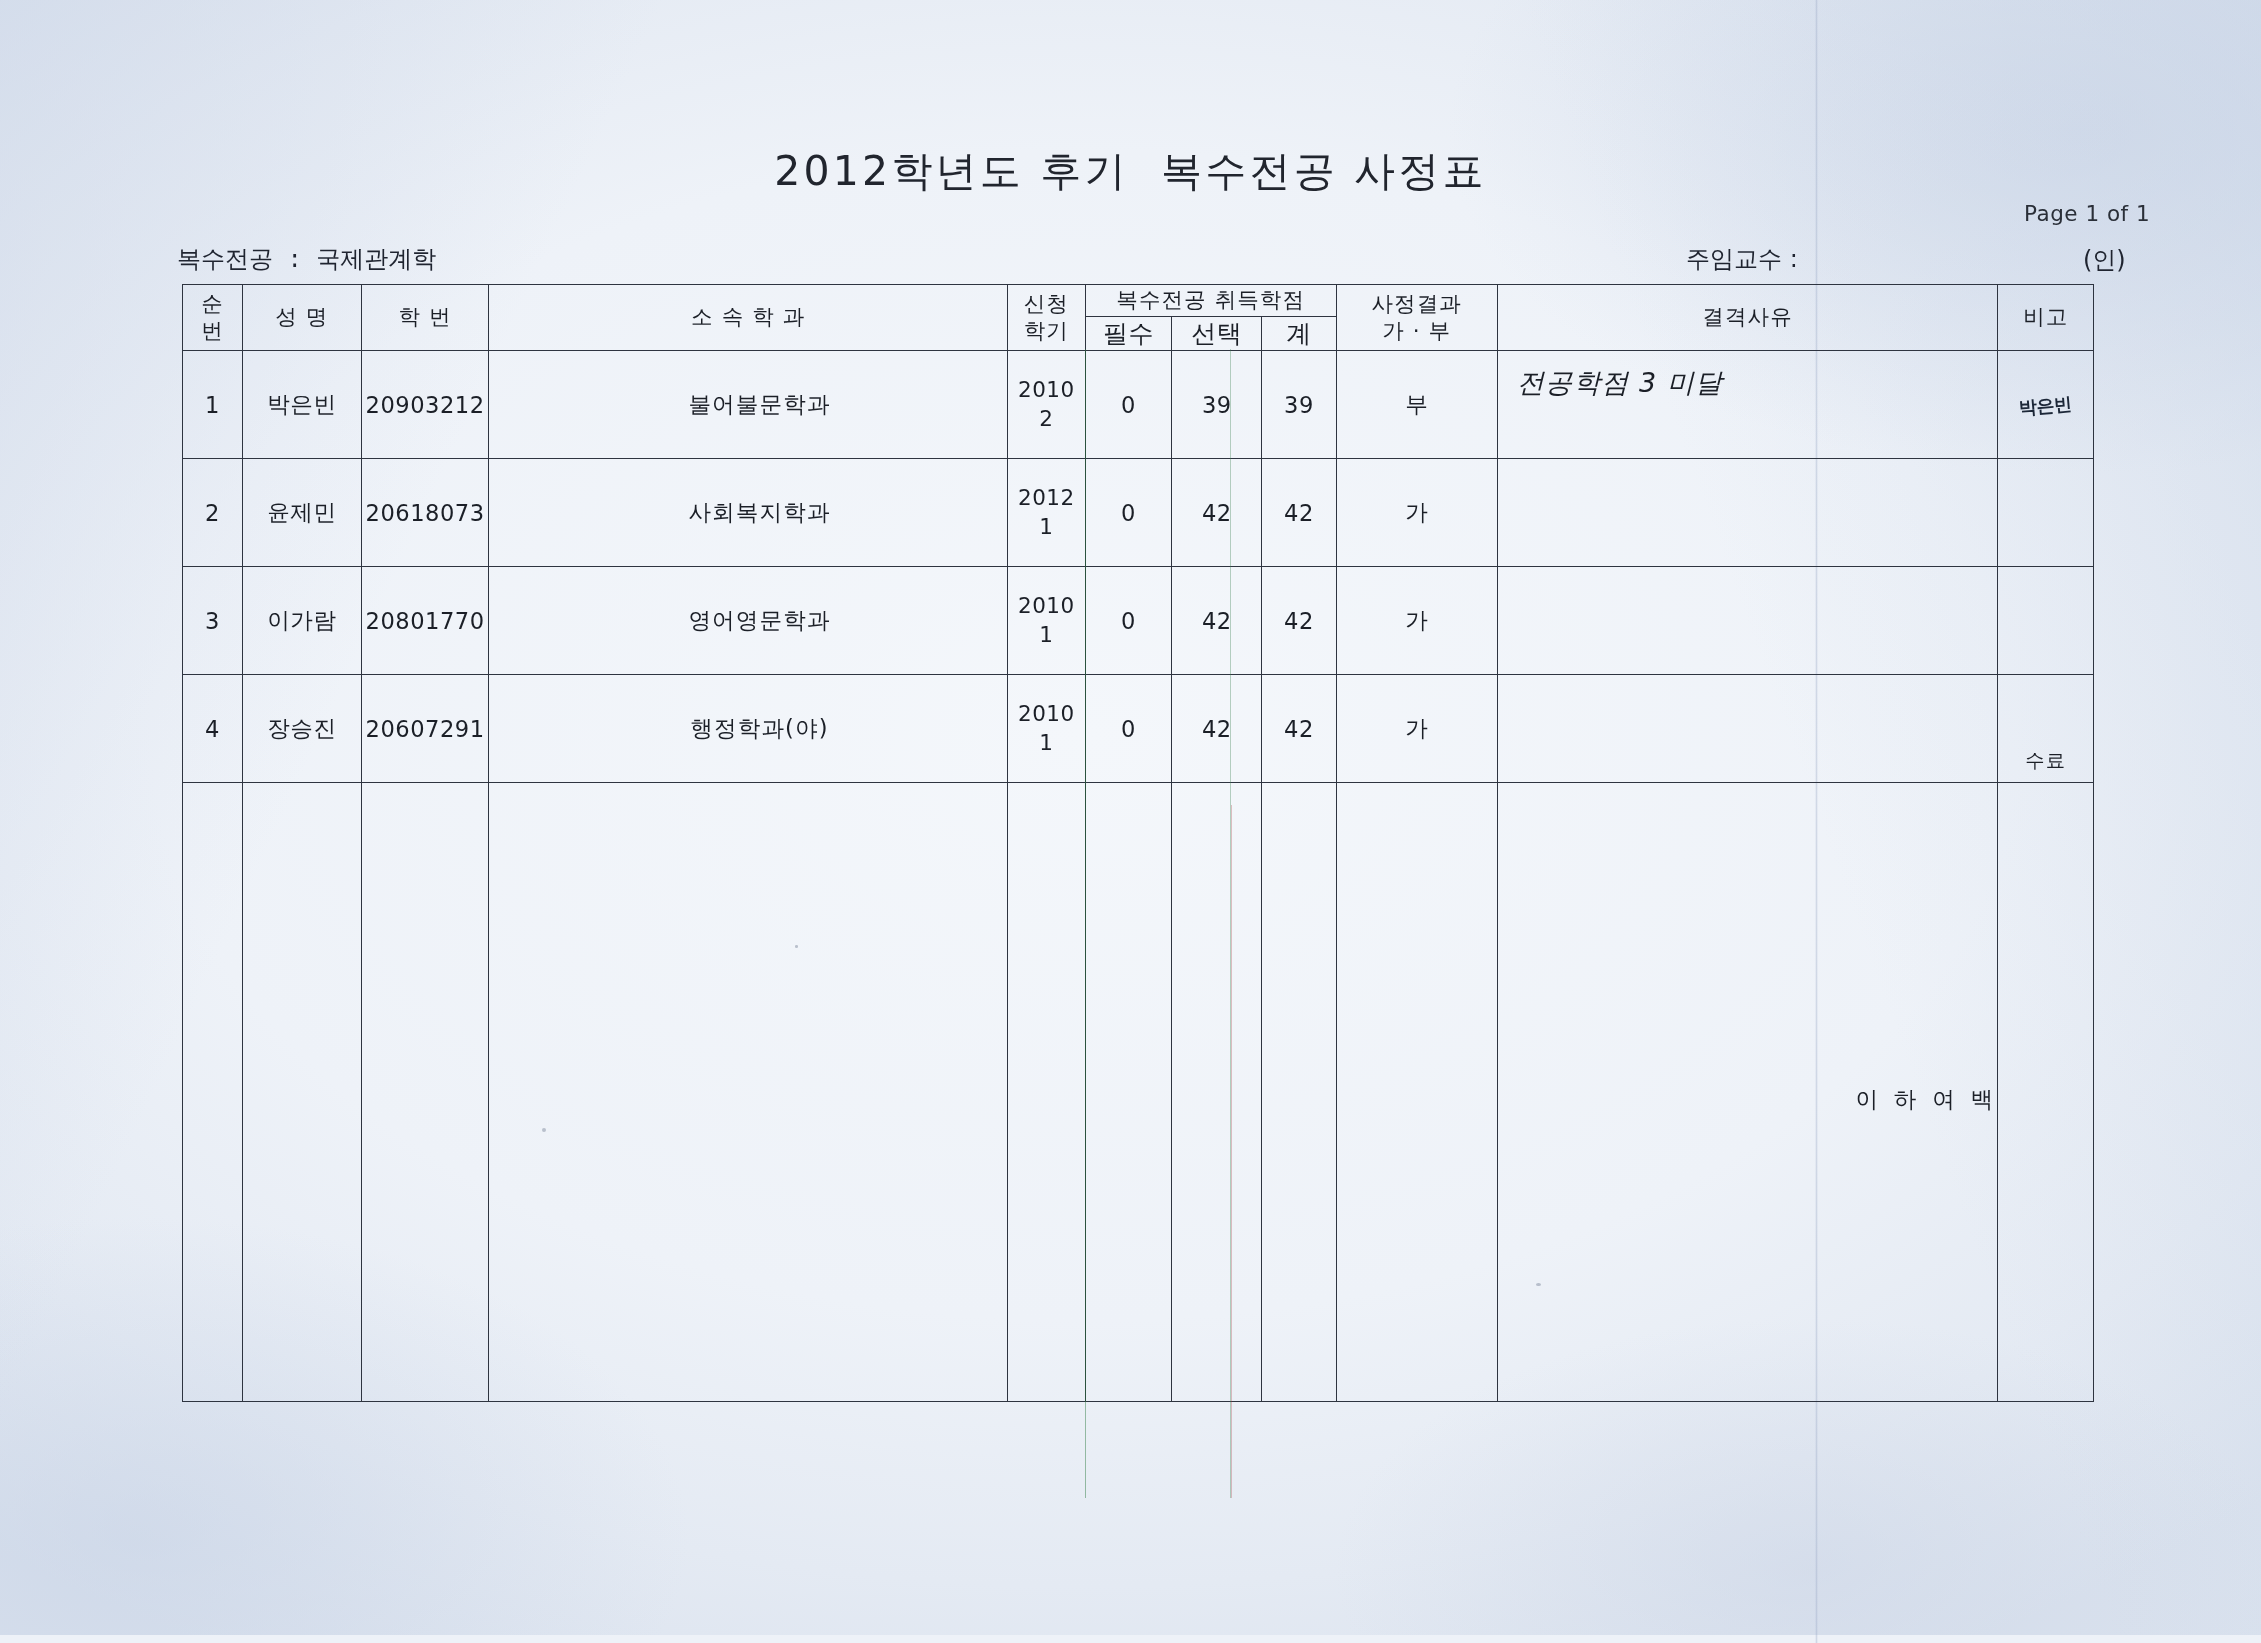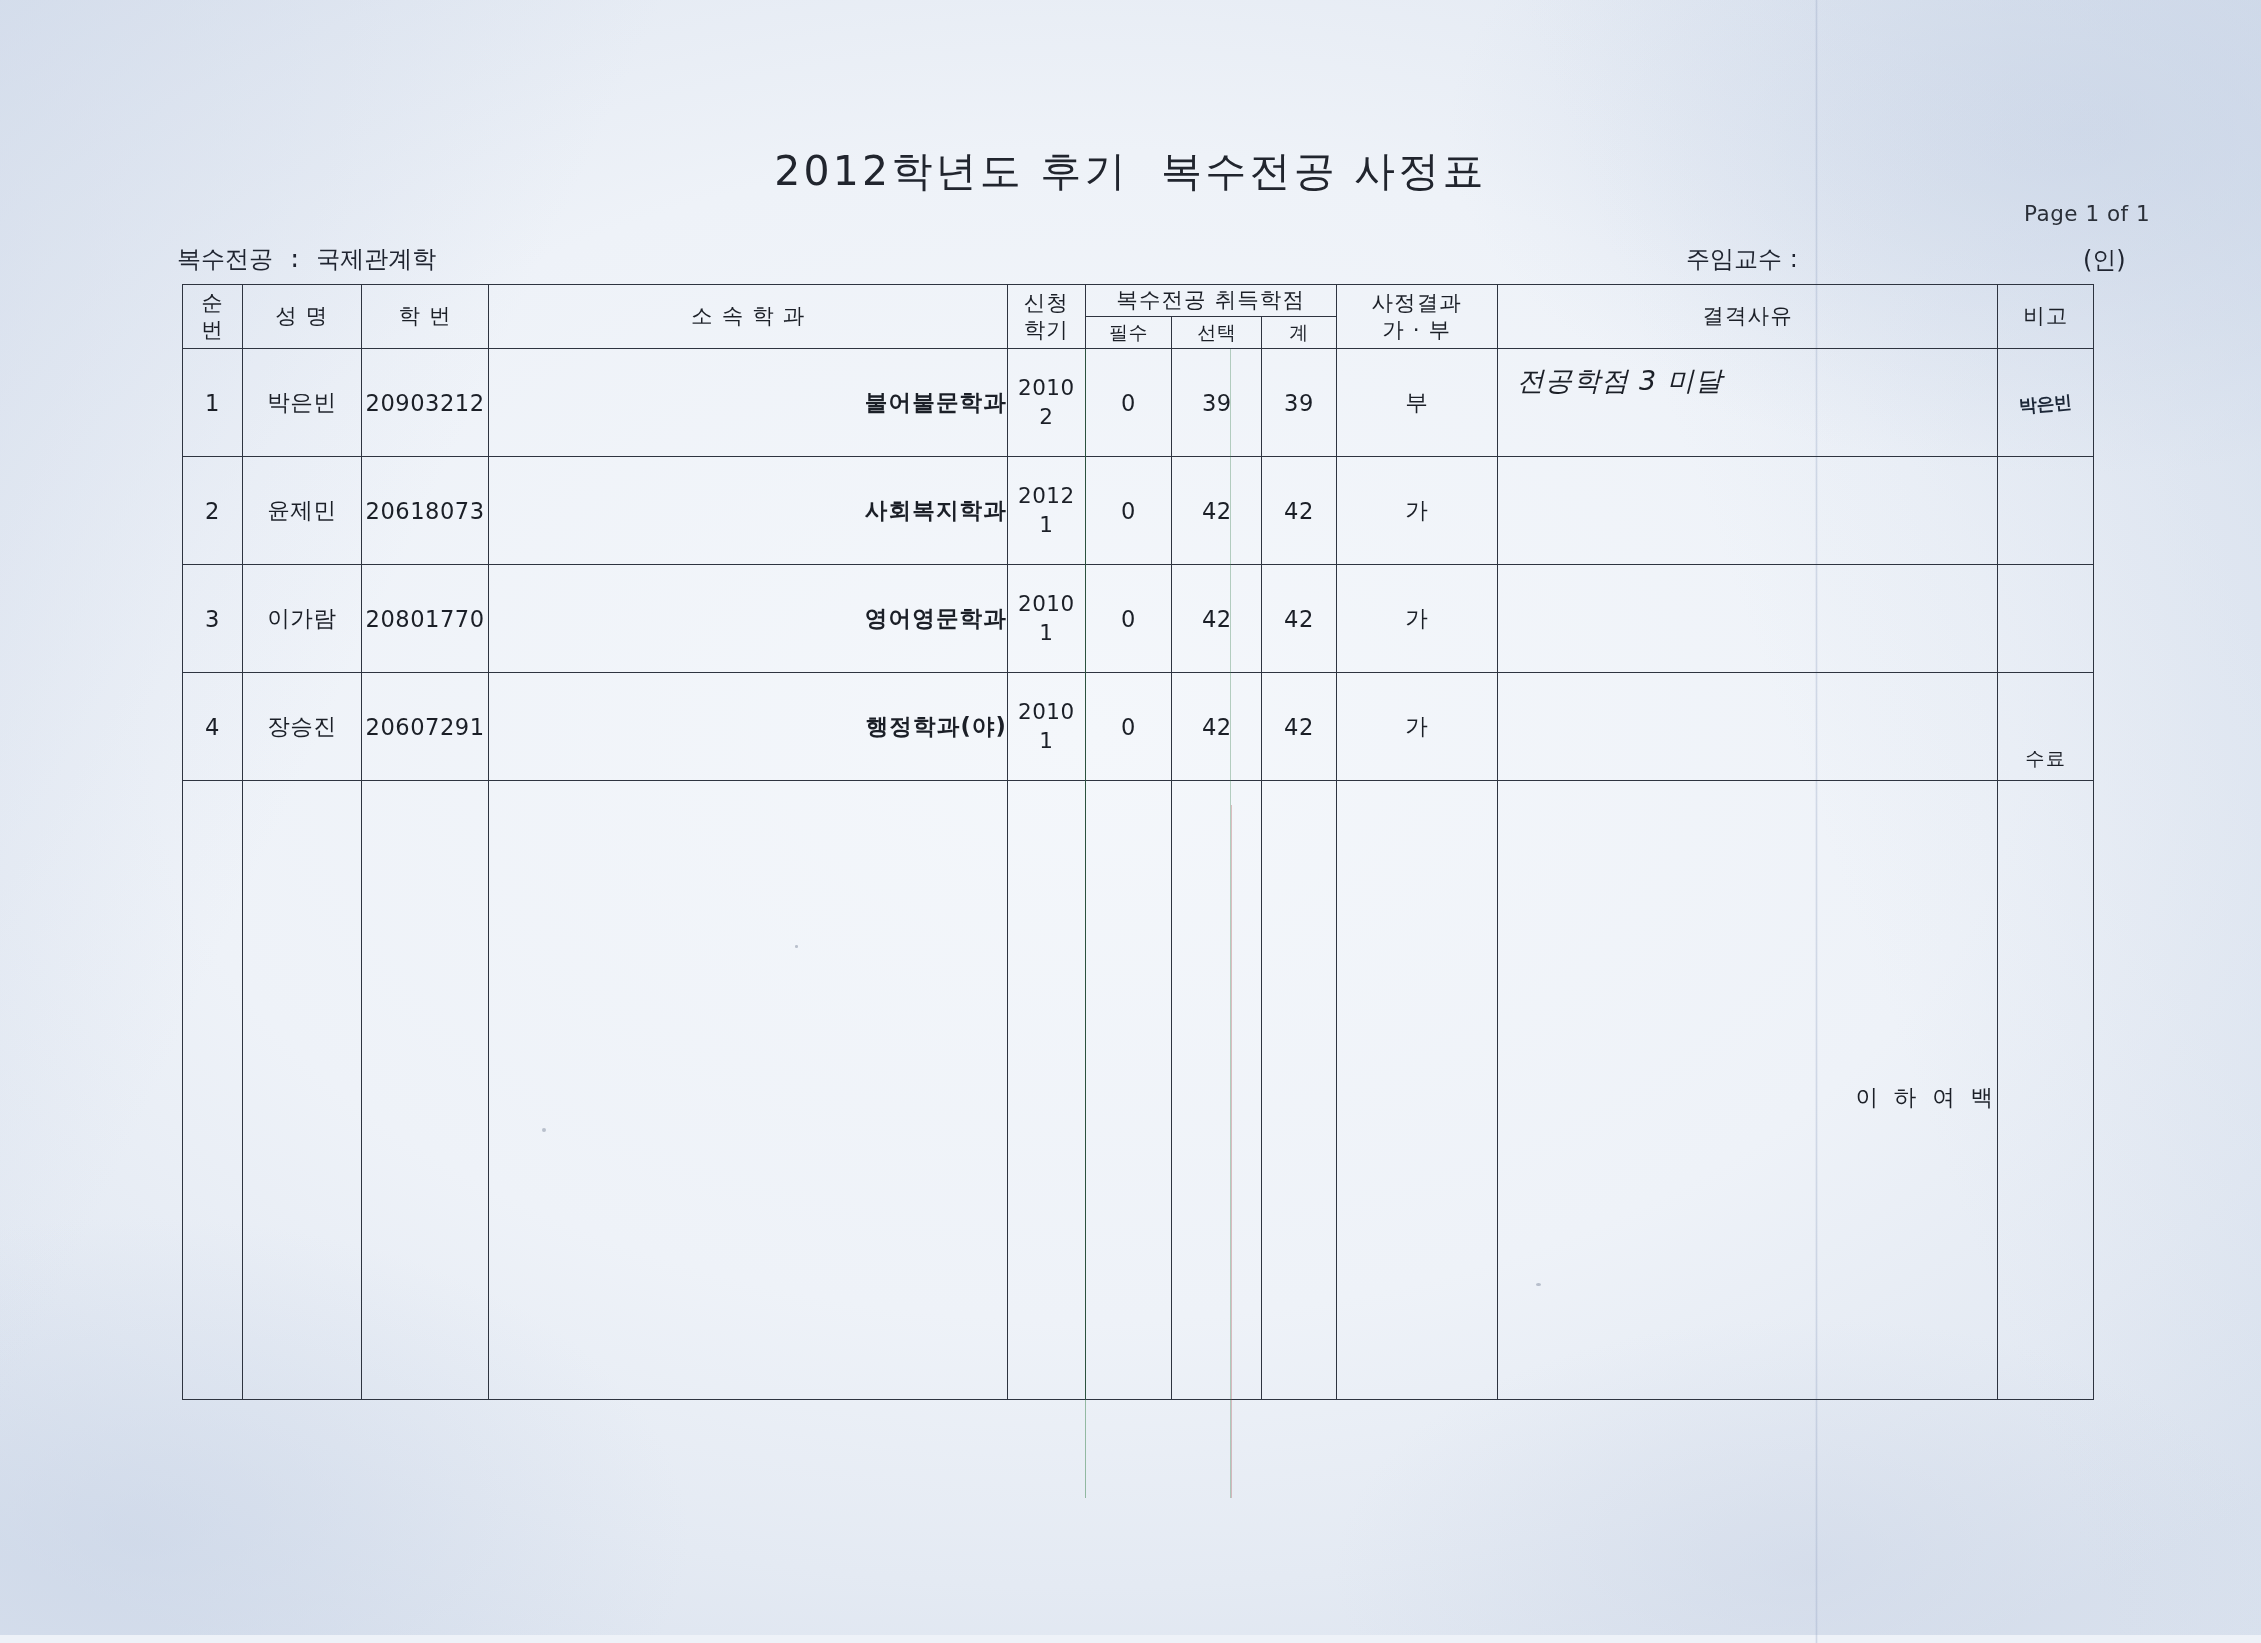--- a/index.html
+++ b/index.html
@@ -125,28 +125,28 @@
     text-align: center;
     background: transparent;
   }
   .hd {
     font-size: 21.5px;
     letter-spacing: 1.1px;
     line-height: 1.25;
     white-space: pre-line;
   }
   .hd-small {
-    font-size: 19px;
+    font-size: 25px;
     letter-spacing: 0.5px;
   }
   .hdr-row1 td { height: 31px; }
   .hdr-row2 td { height: 31px; }
 
   .data-row td { height: 107px; font-size: 22.6px; letter-spacing: 0.5px; }
-  .data-row td.dept { text-align: right; padding-left: 22.6px; letter-spacing: 1.1px; font-weight: bold; }
+  .data-row td.dept { text-align: center; padding-left: 22.6px; letter-spacing: 1.1px; }
   .data-row td.reason { text-align: left; padding-left: 19.3px; vertical-align: top; }
   .reason-txt {
     display: block;
     margin-top: 14px;
     font-size: 27px;
     letter-spacing: 1.1px;
     font-style: italic;
   }
   .sem {
     display: block;

